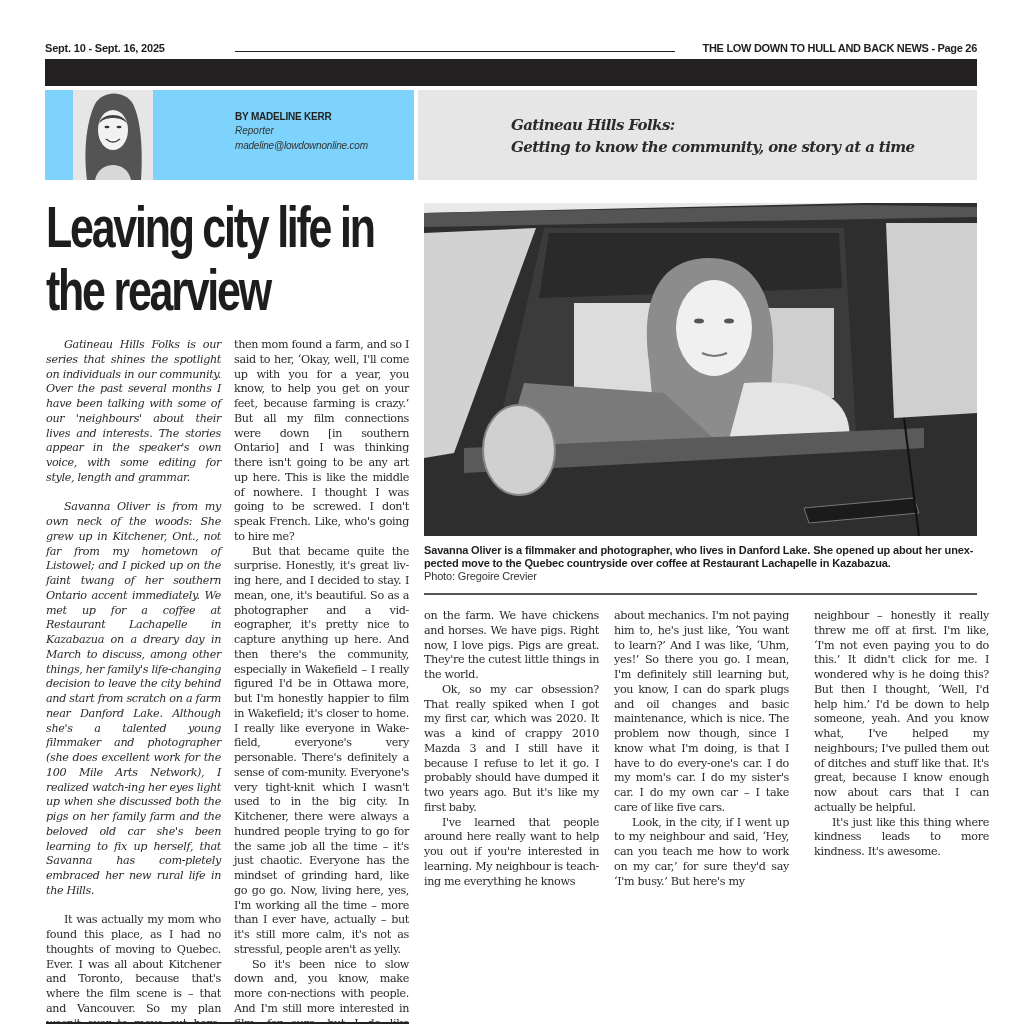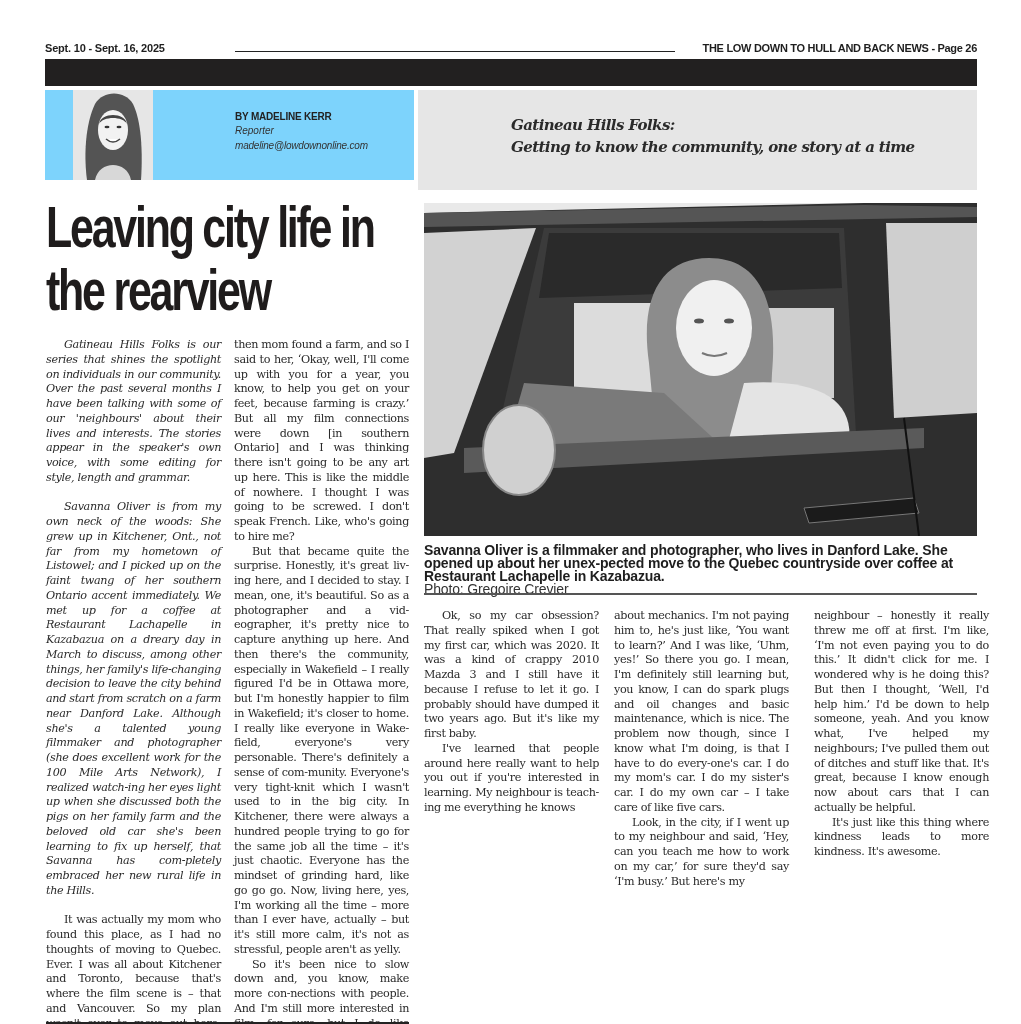--- a/index.html
+++ b/index.html
@@ -9,36 +9,36 @@
     
     .folio { position: absolute; top: 42px; left: 45px; width: 932px; height: 14px; }
     .folio .date { position: absolute; left: 0; top: 0; font-family: "Liberation Sans", sans-serif; font-weight: bold; font-size: 11px; letter-spacing: -0.2px; }
     .folio .rule { position: absolute; left: 190px; top: 9px; width: 440px; height: 1px; background: #222; }
     .folio .paper { position: absolute; right: 0; top: 0; font-family: "Liberation Sans", sans-serif; font-weight: bold; font-size: 11px; letter-spacing: -0.3px; }
 
     .blackbar { position: absolute; top: 59px; left: 45px; width: 932px; height: 27px; background: #222020; }
 
     
     .byline-box { position: absolute; top: 90px; left: 45px; width: 369px; height: 90px; background: #7dd3fc; }
-    .series-box { position: absolute; top: 90px; left: 418px; width: 559px; height: 100px; background: #e6e6e6; }
+    .series-box { position: absolute; top: 90px; left: 418px; width: 559px; height: 90px; background: #e6e6e6; }
 
     .avatar { position: absolute; left: 28px; top: 0; width: 80px; height: 90px; overflow: hidden; }
     .byline-name { position: absolute; left: 190px; top: 21px; font-family: "Liberation Sans", sans-serif; font-weight: bold; font-size: 10px; color: #222; letter-spacing: -0.2px; }
     .byline-role { position: absolute; left: 190px; top: 35px; font-family: "Liberation Sans", sans-serif; font-style: italic; font-size: 10px; color: #333; }
     .byline-email { position: absolute; left: 190px; top: 50px; font-family: "Liberation Sans", sans-serif; font-style: italic; font-size: 10px; color: #333; letter-spacing: -0.2px; }
 
     .series-title { position: absolute; left: 93px; top: 24px; font-family: "DejaVu Serif", serif; font-style: italic; font-weight: bold; font-size: 15px; color: #2a2a2a; line-height: 22px; letter-spacing: -0.6px; }
     .series-title span { display: block; }
 
     
     .headline { position: absolute; left: 46px; top: 195px; width: 370px; font-family: "Liberation Sans", sans-serif; font-weight: bold; font-size: 58px; line-height: 63px; color: #1f1c1c; letter-spacing: -3px; transform: scaleX(0.74); transform-origin: left top; width: 500px; }
 
     
     .photo { position: absolute; left: 424px; top: 203px; width: 553px; height: 333px; overflow: hidden; background: #cfcfcf; }
-    .caption { position: absolute; left: 424px; top: 544px; width: 553px; font-family: "Liberation Sans", sans-serif; font-size: 14px; line-height: 13px; color: #1e1e1e; letter-spacing: -0.15px; }
+    .caption { position: absolute; left: 424px; top: 544px; width: 553px; font-family: "Liberation Sans", sans-serif; font-size: 11px; line-height: 13px; color: #1e1e1e; letter-spacing: -0.15px; }
     .caption .cap-text { font-weight: bold; display: block; }
     .caption .credit { display: block; color: #333; }
     .caption-rule { position: absolute; left: 424px; top: 593px; width: 553px; height: 2px; background: #555; }
 
     
     .col { position: absolute; font-size: 11.2px; line-height: 14.75px; text-align: justify; hyphens: manual; color: #2a2a2a; letter-spacing: -0.35px; }
     .col p { text-indent: 18px; }
     .col p.italic { font-style: italic; }
     .col p.gap { margin-top: 14.75px; }
     .col p.noindent { text-indent: 0; }
@@ -142,20 +142,21 @@
   <p class="gap">It was actually my mom who found this place, as I had no thoughts of moving to Quebec. Ever. I was all about Kitchener and Toronto, because that's where the film scene is – that and Vancouver. So my plan wasn't ever to move out here, but</p>
 </div>
 
 <div class="col col2">
   <p class="noindent">then mom found a farm, and so I said to her, ‘Okay, well, I'll come up with you for a year, you know, to help you get on your feet, because farming is crazy.’ But all my film connections were down [in southern Ontario] and I was thinking there isn't going to be any art up here. This is like the middle of nowhere. I thought I was going to be screwed. I don't speak French. Like, who's going to hire me?</p>
   <p>But that became quite the surprise. Honestly, it's great liv-ing here, and I decided to stay. I mean, one, it's beautiful. So as a photographer and a vid-eographer, it's pretty nice to capture anything up here. And then there's the community, especially in Wakefield – I really figured I'd be in Ottawa more, but I'm honestly happier to film in Wakefield; it's closer to home. I really like everyone in Wake-field, everyone's very personable. There's definitely a sense of com-munity. Everyone's very tight-knit which I wasn't used to in the big city. In Kitchener, there were always a hundred people trying to go for the same job all the time – it's just chaotic. Everyone has the mindset of grinding hard, like go go go. Now, living here, yes, I'm working all the time – more than I ever have, actually – but it's still more calm, it's not as stressful, people aren't as yelly.</p>
   <p>So it's been nice to slow down and, you know, make more con-nections with people. And I'm still more interested in film, for sure, but I do like working</p>
 </div>
 
 <div class="col col3">
+  <p class="noindent">on the farm. We have chickens and horses. We have pigs. Right now, I love pigs. Pigs are great. They're the cutest little things in the world.</p>
   <p>Ok, so my car obsession? That really spiked when I got my first car, which was 2020. It was a kind of crappy 2010 Mazda 3 and I still have it because I refuse to let it go. I probably should have dumped it two years ago. But it's like my first baby.</p>
   <p>I've learned that people around here really want to help you out if you're interested in learning. My neighbour is teach-ing me everything he knows</p>
 </div>
 
 <div class="col col4">
   <p class="noindent">about mechanics. I'm not paying him to, he's just like, ‘You want to learn?’ And I was like, ‘Uhm, yes!’ So there you go. I mean, I'm definitely still learning but, you know, I can do spark plugs and oil changes and basic maintenance, which is nice. The problem now though, since I know what I'm doing, is that I have to do every-one's car. I do my mom's car. I do my sister's car. I do my own car – I take care of like five cars.</p>
   <p>Look, in the city, if I went up to my neighbour and said, ‘Hey, can you teach me how to work on my car,’ for sure they'd say ‘I'm busy.’ But here's my</p>
 </div>
 
 <div class="col col5">

